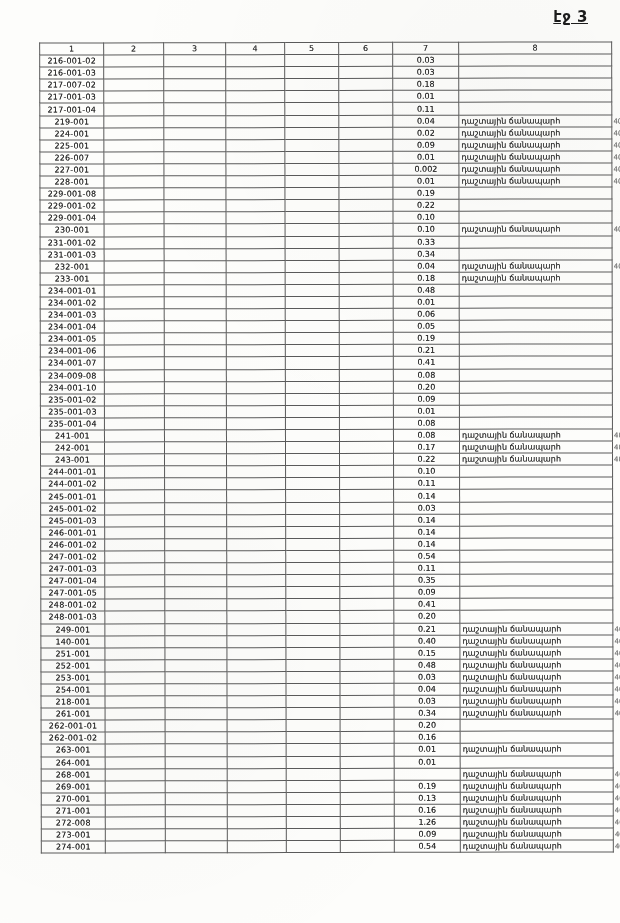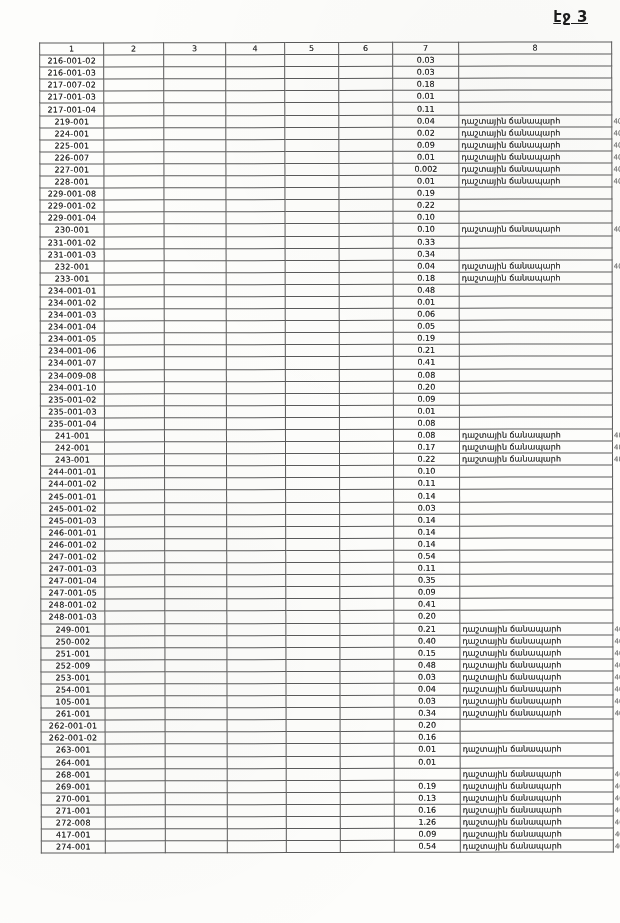--- a/index.html
+++ b/index.html
@@ -556,41 +556,41 @@
           <td class="c-code">249-001</td>
           <td class="c-mid"></td>
           <td class="c-mid"></td>
           <td class="c-mid"></td>
           <td class="c-mid"></td>
           <td class="c-mid"></td>
           <td class="c-val">0.21</td>
           <td class="c-road">դաշտային ճանապարհ<span class="edge-mark">40</span></td>
         </tr>
         <tr>
-          <td class="c-code">250-002</td>
+          <td class="c-code">140-001</td>
           <td class="c-mid"></td>
           <td class="c-mid"></td>
           <td class="c-mid"></td>
           <td class="c-mid"></td>
           <td class="c-mid"></td>
           <td class="c-val">0.40</td>
           <td class="c-road">դաշտային ճանապարհ<span class="edge-mark">40</span></td>
         </tr>
         <tr>
           <td class="c-code">251-001</td>
           <td class="c-mid"></td>
           <td class="c-mid"></td>
           <td class="c-mid"></td>
           <td class="c-mid"></td>
           <td class="c-mid"></td>
           <td class="c-val">0.15</td>
           <td class="c-road">դաշտային ճանապարհ<span class="edge-mark">40</span></td>
         </tr>
         <tr>
-          <td class="c-code">252-009</td>
+          <td class="c-code">252-001</td>
           <td class="c-mid"></td>
           <td class="c-mid"></td>
           <td class="c-mid"></td>
           <td class="c-mid"></td>
           <td class="c-mid"></td>
           <td class="c-val">0.48</td>
           <td class="c-road">դաշտային ճանապարհ<span class="edge-mark">40</span></td>
         </tr>
         <tr>
           <td class="c-code">253-001</td>
@@ -606,21 +606,21 @@
           <td class="c-code">254-001</td>
           <td class="c-mid"></td>
           <td class="c-mid"></td>
           <td class="c-mid"></td>
           <td class="c-mid"></td>
           <td class="c-mid"></td>
           <td class="c-val">0.04</td>
           <td class="c-road">դաշտային ճանապարհ<span class="edge-mark">40</span></td>
         </tr>
         <tr>
-          <td class="c-code">105-001</td>
+          <td class="c-code">218-001</td>
           <td class="c-mid"></td>
           <td class="c-mid"></td>
           <td class="c-mid"></td>
           <td class="c-mid"></td>
           <td class="c-mid"></td>
           <td class="c-val">0.03</td>
           <td class="c-road">դաշտային ճանապարհ<span class="edge-mark">40</span></td>
         </tr>
         <tr>
           <td class="c-code">261-001</td>
@@ -716,21 +716,21 @@
           <td class="c-code">272-008</td>
           <td class="c-mid"></td>
           <td class="c-mid"></td>
           <td class="c-mid"></td>
           <td class="c-mid"></td>
           <td class="c-mid"></td>
           <td class="c-val">1.26</td>
           <td class="c-road">դաշտային ճանապարհ<span class="edge-mark">40</span></td>
         </tr>
         <tr>
-          <td class="c-code">417-001</td>
+          <td class="c-code">273-001</td>
           <td class="c-mid"></td>
           <td class="c-mid"></td>
           <td class="c-mid"></td>
           <td class="c-mid"></td>
           <td class="c-mid"></td>
           <td class="c-val">0.09</td>
           <td class="c-road">դաշտային ճանապարհ<span class="edge-mark">40</span></td>
         </tr>
         <tr>
           <td class="c-code">274-001</td>

